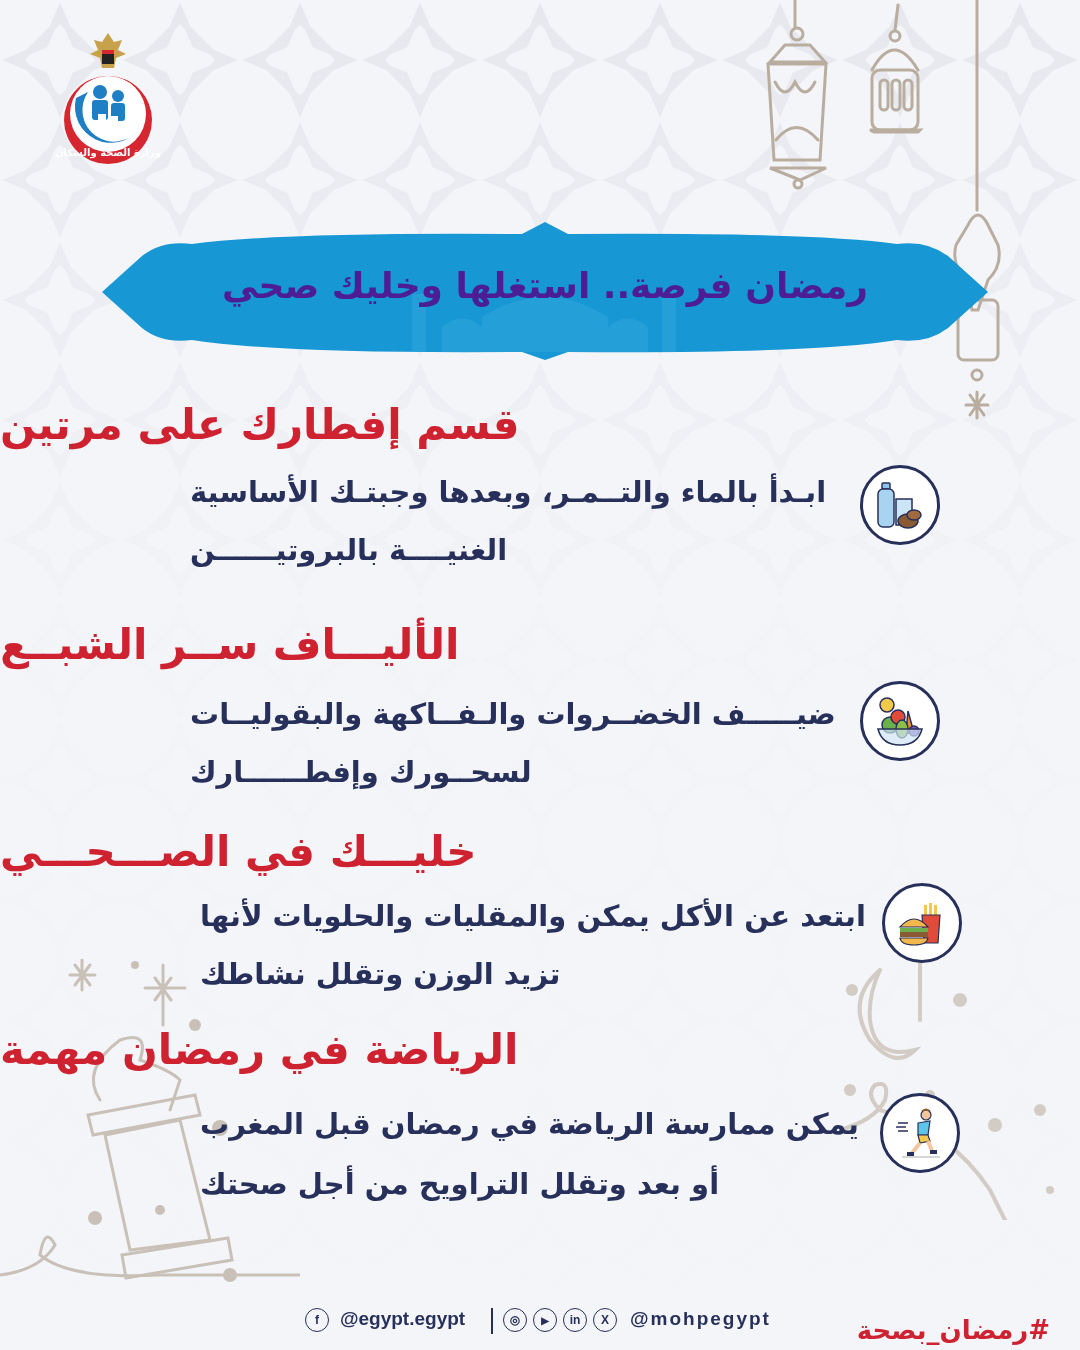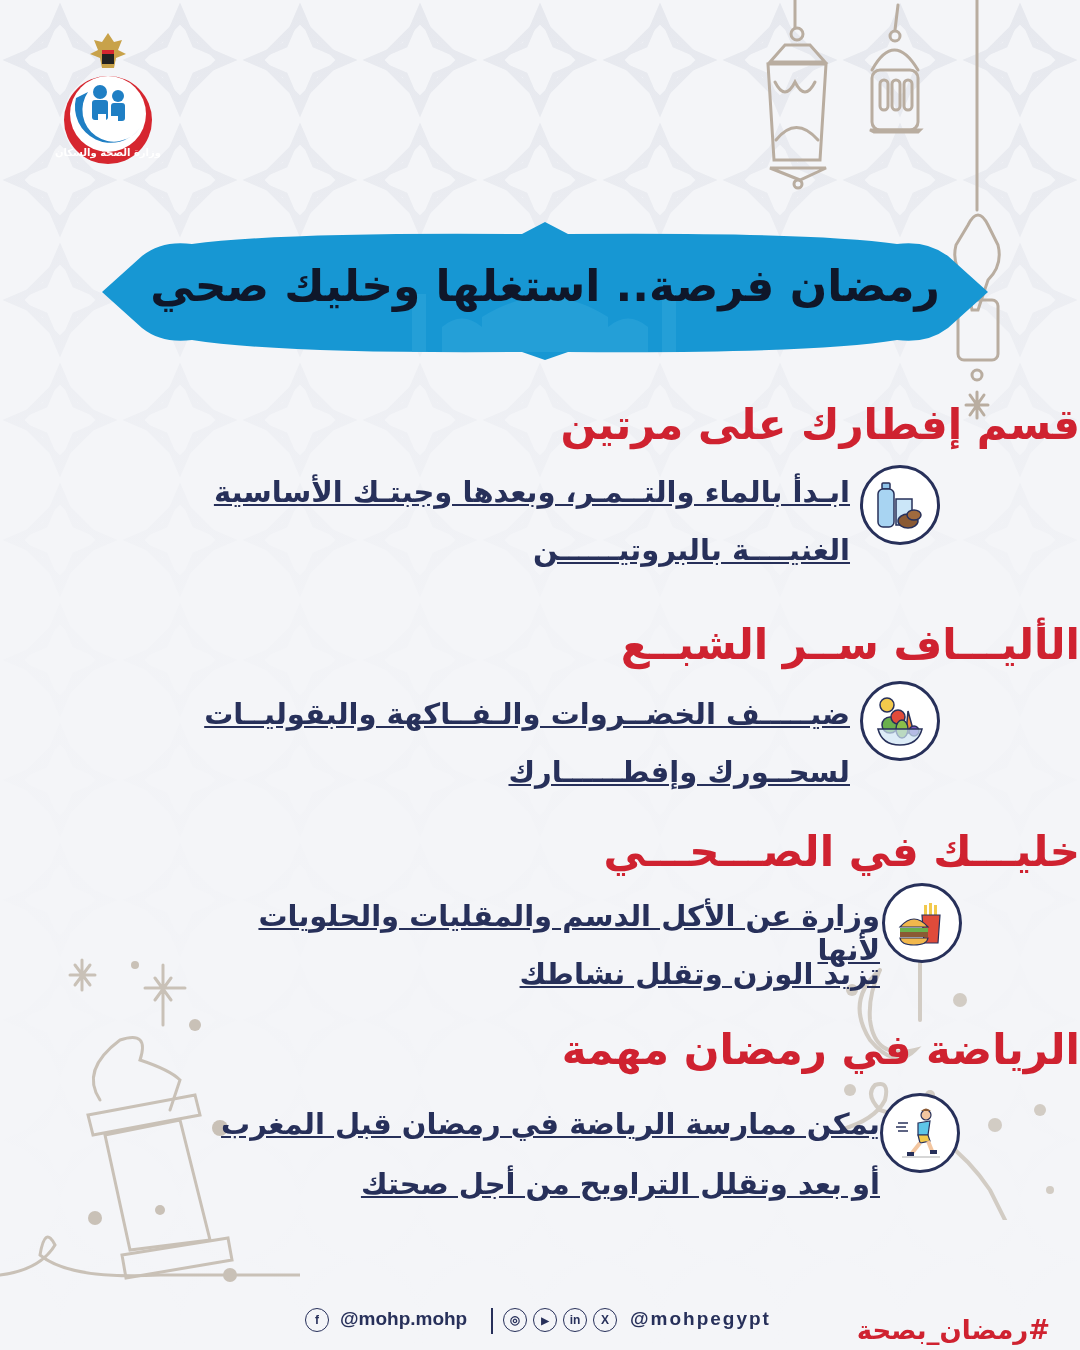--- a/index.html
+++ b/index.html
@@ -12,33 +12,33 @@
   }
   .bg-pattern { position: absolute; inset: 0; z-index: 0; }
   .deco { position: absolute; z-index: 1; }
 
   .logo { position: absolute; left: 48px; top: 28px; width: 120px; height: 140px; z-index: 3; }
 
   .banner { position: absolute; left: 82px; top: 222px; width: 926px; height: 140px; z-index: 3; }
   .banner-title {
     position: absolute; left: 0; top: 0; width: 100%; height: 100%;
     display: flex; align-items: center; justify-content: center;
-    color: #0f172a; font-size: 44px; font-weight: bold;
+    color: #4c1d95; font-size: 36px; font-weight: bold;
     direction: rtl; padding-bottom: 14px; z-index: 4;
   }
 
   .section { position: absolute; left: 0; width: 1080px; z-index: 3; }
   .sec-title {
-    position: absolute; width: 1080px; text-align: right;
+    position: absolute; width: 1080px; text-align: left;
     color: #cf2230; font-size: 42px; font-weight: bold; direction: rtl;
     letter-spacing: 0.5px;
   }
   .sec-line {
-    position: absolute; text-align: right; direction: rtl;
-    color: #27305a; font-size: 29px; font-weight: bold; text-decoration: underline;
+    position: absolute; text-align: left; direction: rtl;
+    color: #27305a; font-size: 29px; font-weight: bold;
   }
   .icon-circle {
     position: absolute; width: 80px; height: 80px; border-radius: 50%;
     border: 3px solid #27305a; background: #ffffff;
     display: flex; align-items: center; justify-content: center;
   }
 
   .footer { position: absolute; left: 0; top: 1300px; width: 1080px; height: 44px; z-index: 3; }
   .handle { position: absolute; top: 8px; font-size: 19px; font-weight: bold; color: #27305a; font-family: "Liberation Sans", sans-serif; }
   .social-ic {
@@ -195,21 +195,21 @@
       <path d="M36 18 l6 22 l-8 0 z" fill="#f08a3a" stroke="#27305a" stroke-width="1.5"></path>
       <ellipse cx="30" cy="36" rx="6" ry="9" fill="#8bbf4a" stroke="#27305a" stroke-width="1.5"></ellipse>
       <circle cx="42" cy="38" r="5" fill="#7a5bc2" stroke="#27305a" stroke-width="1.5"></circle>
       <path d="M6 36 L50 36 Q46 52 28 52 Q10 52 6 36 Z" fill="#cfe4f3" fill-opacity="0.7" stroke="#27305a" stroke-width="1.5"></path>
     </svg>
   </div>
 </div>
 
 <div class="section" style="top:825px">
   <div class="sec-title" style="top:2px">خليـــك في الصـــحـــي</div>
-  <div class="sec-line" style="left:200px;width:680px;top:74px">وزارة عن الأكل الدسم والمقليات والحلويات لأنها</div>
+  <div class="sec-line" style="left:200px;width:680px;top:74px">ابتعد عن الأكل يمكن والمقليات والحلويات لأنها</div>
   <div class="sec-line" style="left:200px;width:680px;top:132px">تزيد الوزن وتقلل نشاطك</div>
   <div class="icon-circle" style="left:882px;top:58px">
     <svg width="56" height="56" viewBox="0 0 56 56">
       <rect x="30" y="10" width="3" height="16" fill="#f2c94c"></rect>
       <rect x="35" y="8" width="3" height="18" fill="#f2c94c"></rect>
       <rect x="40" y="10" width="3" height="16" fill="#f2c94c"></rect>
       <path d="M28 20 L46 20 L44 48 L30 48 Z" fill="#e04b3a" stroke="#27305a" stroke-width="1.2"></path>
       <path d="M6 32 Q20 16 34 32 Z" fill="#f2b84c" stroke="#27305a" stroke-width="1.2"></path>
       <rect x="6" y="33" width="28" height="4" fill="#6ab04c"></rect>
       <rect x="6" y="37" width="28" height="5" fill="#8a5a34"></rect>
@@ -235,21 +235,21 @@
       <path d="M36 36 L40 46" stroke="#f3c6a0" stroke-width="4"></path>
       <rect x="15" y="47" width="7" height="4" fill="#27305a"></rect>
       <rect x="38" y="45" width="7" height="4" fill="#27305a"></rect>
       <line x1="10" y1="52" x2="48" y2="52" stroke="#c9c9c9" stroke-width="1.5"></line>
     </svg>
   </div>
 </div>
 
 <div class="footer">
   <div class="social-ic" style="left:305px">f</div>
-  <div class="handle" style="left:340px">@mohp.mohp</div>
+  <div class="handle" style="left:340px">@egypt.egypt</div>
   <div class="divider"></div>
   <div class="social-ic" style="left:503px">◎</div>
   <div class="social-ic" style="left:533px;font-size:10px">▶</div>
   <div class="social-ic" style="left:563px">in</div>
   <div class="social-ic" style="left:593px">X</div>
   <div class="handle" style="left:630px;letter-spacing:2px">@mohpegypt</div>
   <div class="hashtag">#رمضان_بصحة</div>
 </div>
 
 </body></html>

